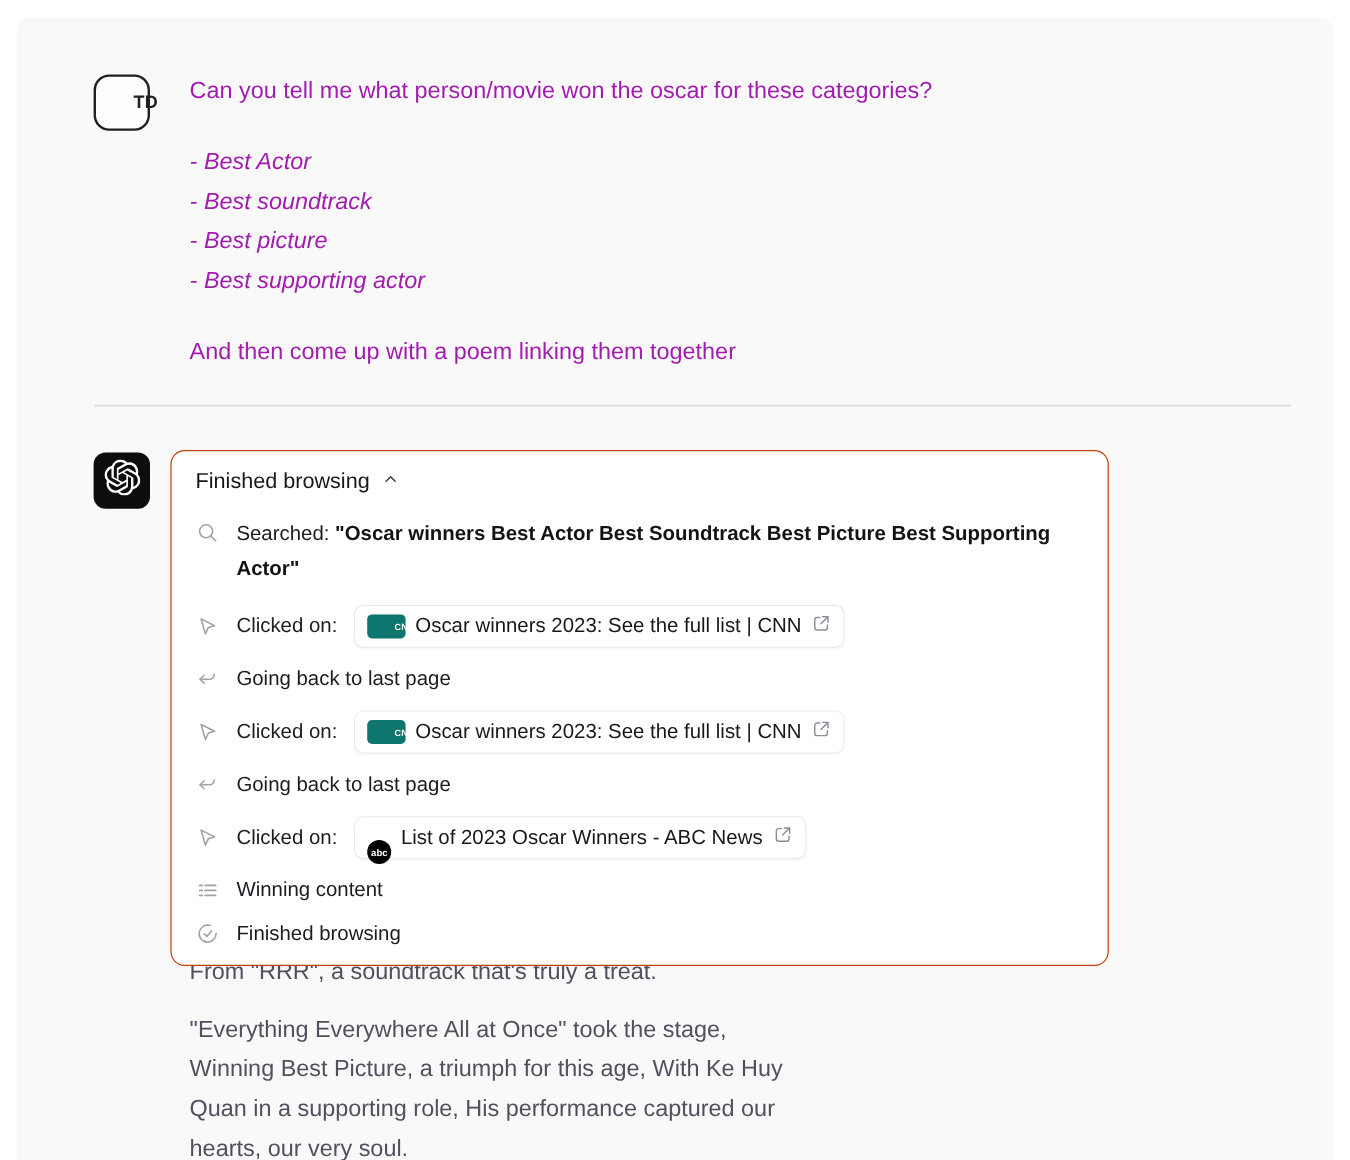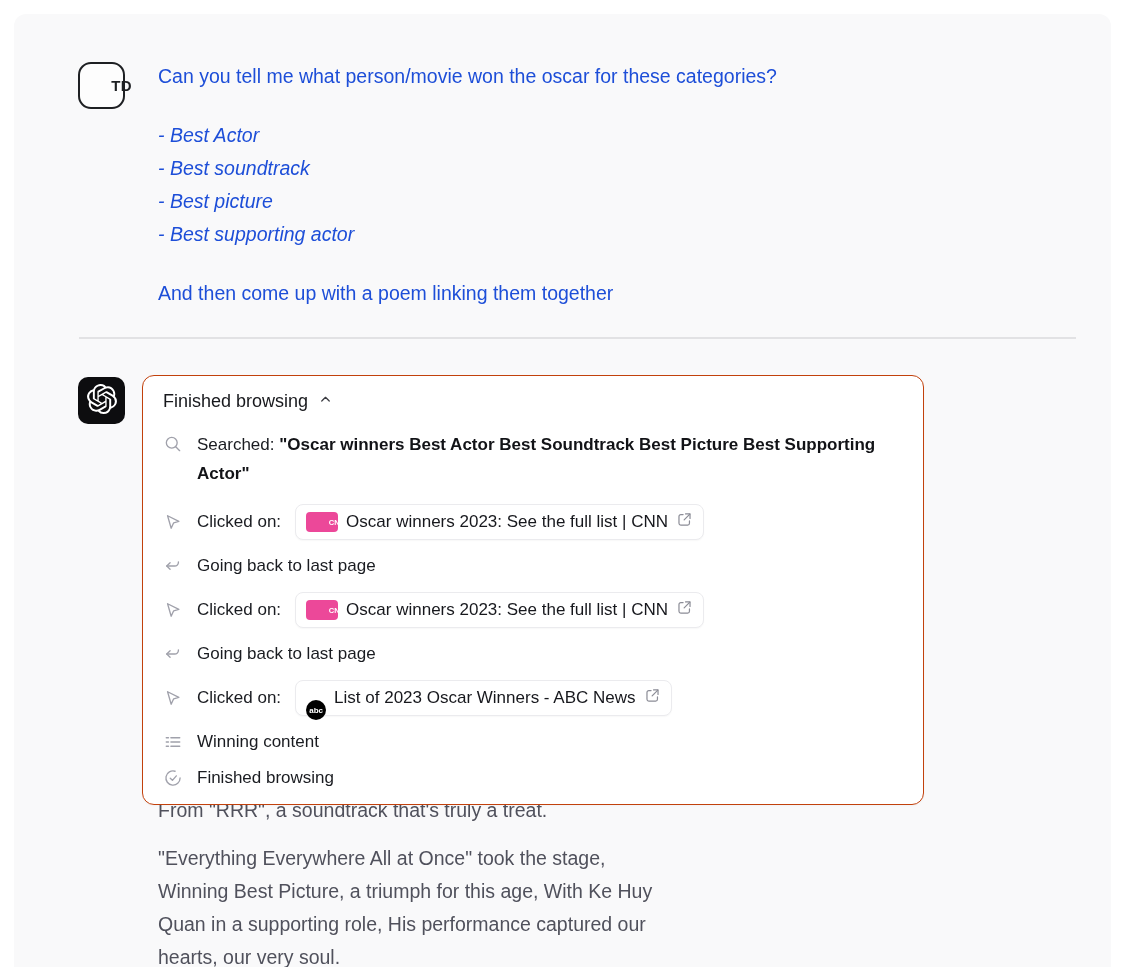--- a/index.html
+++ b/index.html
@@ -13,21 +13,21 @@
 
   
   .td-avatar {
     position: absolute; left: 64px; top: 48px; width: 47px; height: 47px;
     border: 2.5px solid #1e2023; border-radius: 13px; background: #fdfdfd;
     display: flex; align-items: center; justify-content: center;
     font-size: 15px; font-weight: bold; color: #1e2023; letter-spacing: 0.3px; padding-left: 40px;
   }
   .user-msg {
     position: absolute; left: 144px; top: 46px; width: 790px;
-    font-size: 19.5px; line-height: 33px; color: #1d4ed8;
+    font-size: 19.5px; line-height: 33px; color: #a21caf;
   }
   .user-msg .para { margin-bottom: 26px; }
   .user-msg .list div { line-height: 33px; }
   .user-msg .list { margin-bottom: 26px; font-style: italic; }
 
   .divider {
     position: absolute; left: 65px; top: 323px; width: 997px; height: 1.5px;
     background: #e2e2e4;
   }
 
@@ -70,21 +70,21 @@
   .searched-text { line-height: 29px; max-width: 700px; }
   .searched-text b { font-weight: bold; color: #121317; }
 
   .link-pill {
     display: inline-flex; align-items: center; gap: 8px; height: 36px;
     padding: 0 10px; background: #ffffff; border: 1px solid #ebebee;
     border-radius: 8px; cursor: pointer; box-shadow: 0 1px 1.5px rgba(0,0,0,0.03);
     font-size: 17px; color: #17181d; white-space: nowrap;
   }
   .badge-cnn {
-    width: 32px; height: 20px; border-radius: 4px; background: #ec4899;
+    width: 32px; height: 20px; border-radius: 4px; background: #0f766e;
     color: #ffffff; font-size: 7.5px; font-weight: bold;
     display: flex; align-items: center; justify-content: center; letter-spacing: 0.2px; padding-left: 30px;
   }
   .badge-abc {
     width: 20px; height: 20px; border-radius: 50%; background: #000000;
     color: #ffffff; font-size: 8px; font-weight: bold;
     display: flex; align-items: center; justify-content: center; text-transform: lowercase; margin-top: 24px;
   }
   .ext-icon svg { width: 17px; height: 17px; stroke: #8b8c96; stroke-width: 1.7;
     fill: none; stroke-linecap: round; stroke-linejoin: round; }

